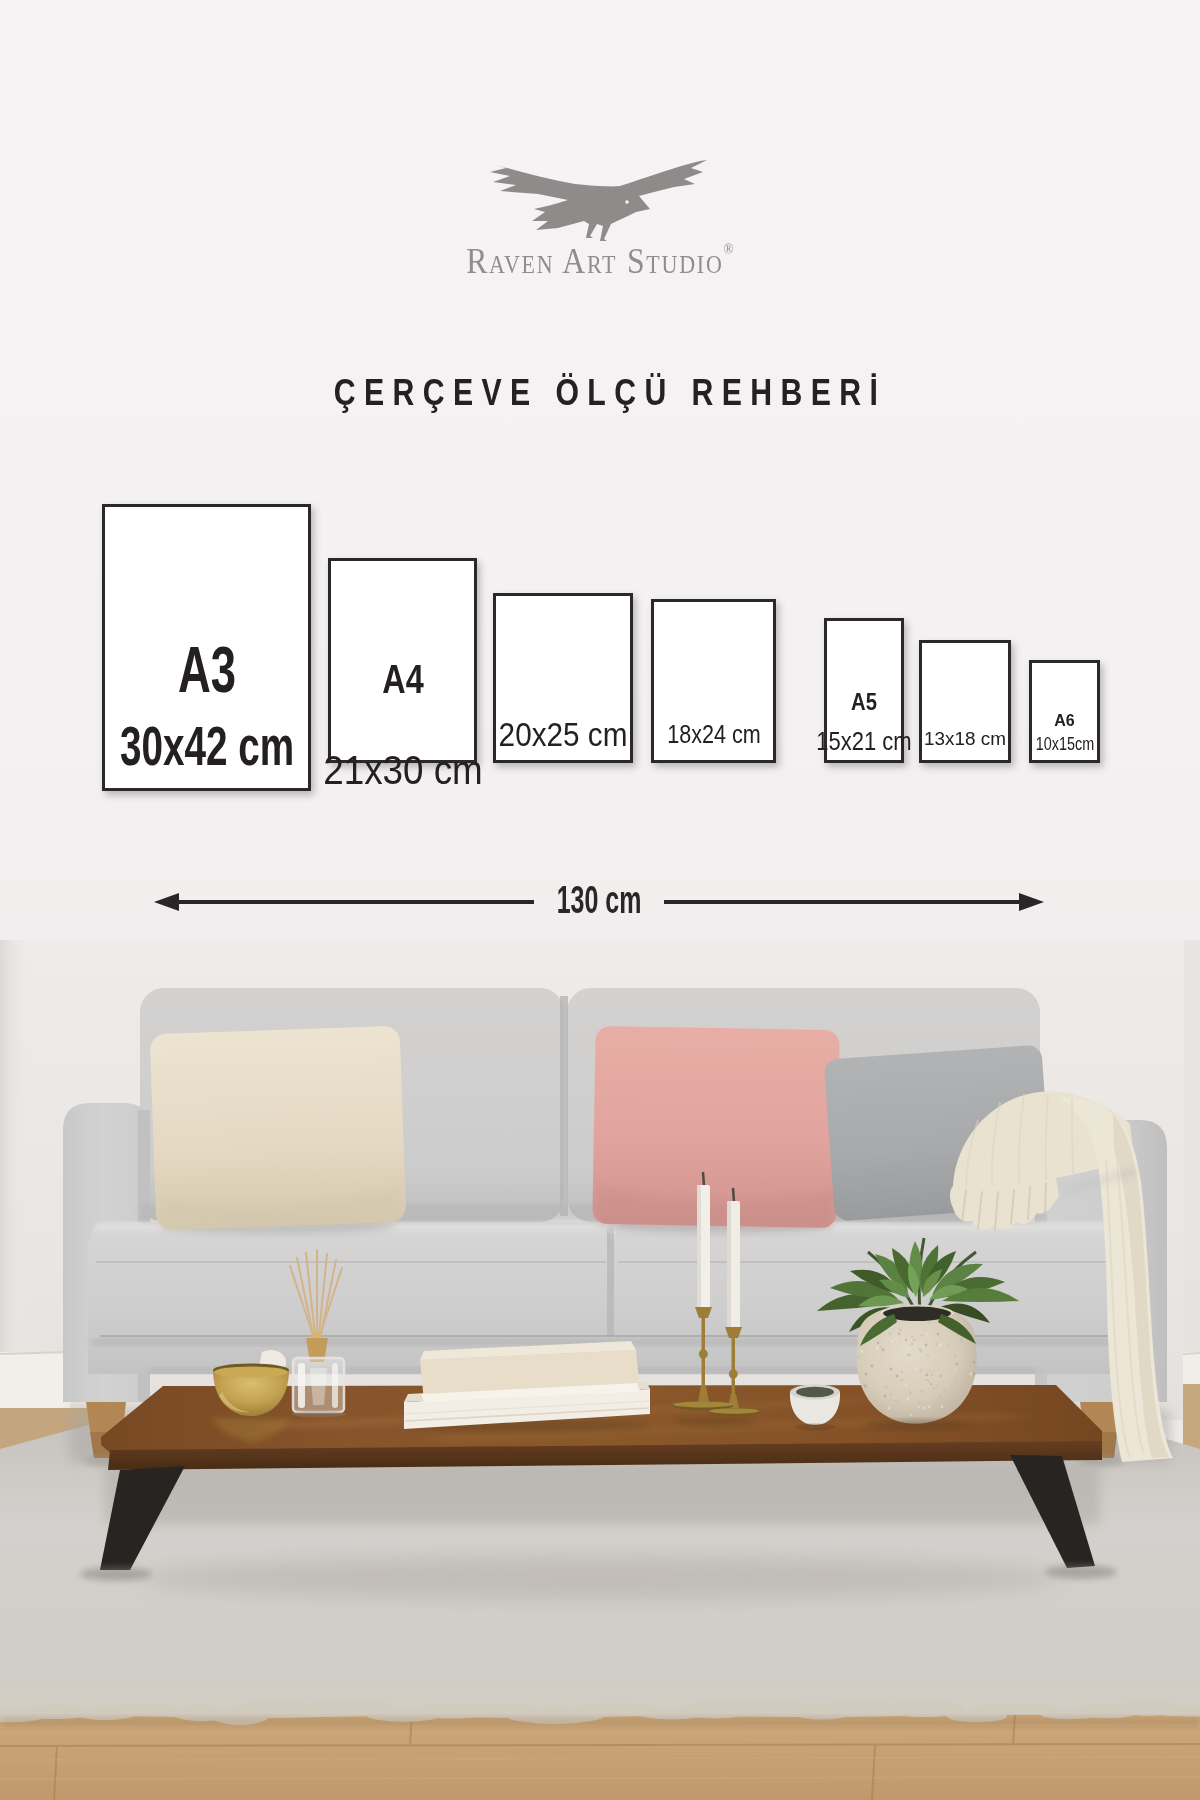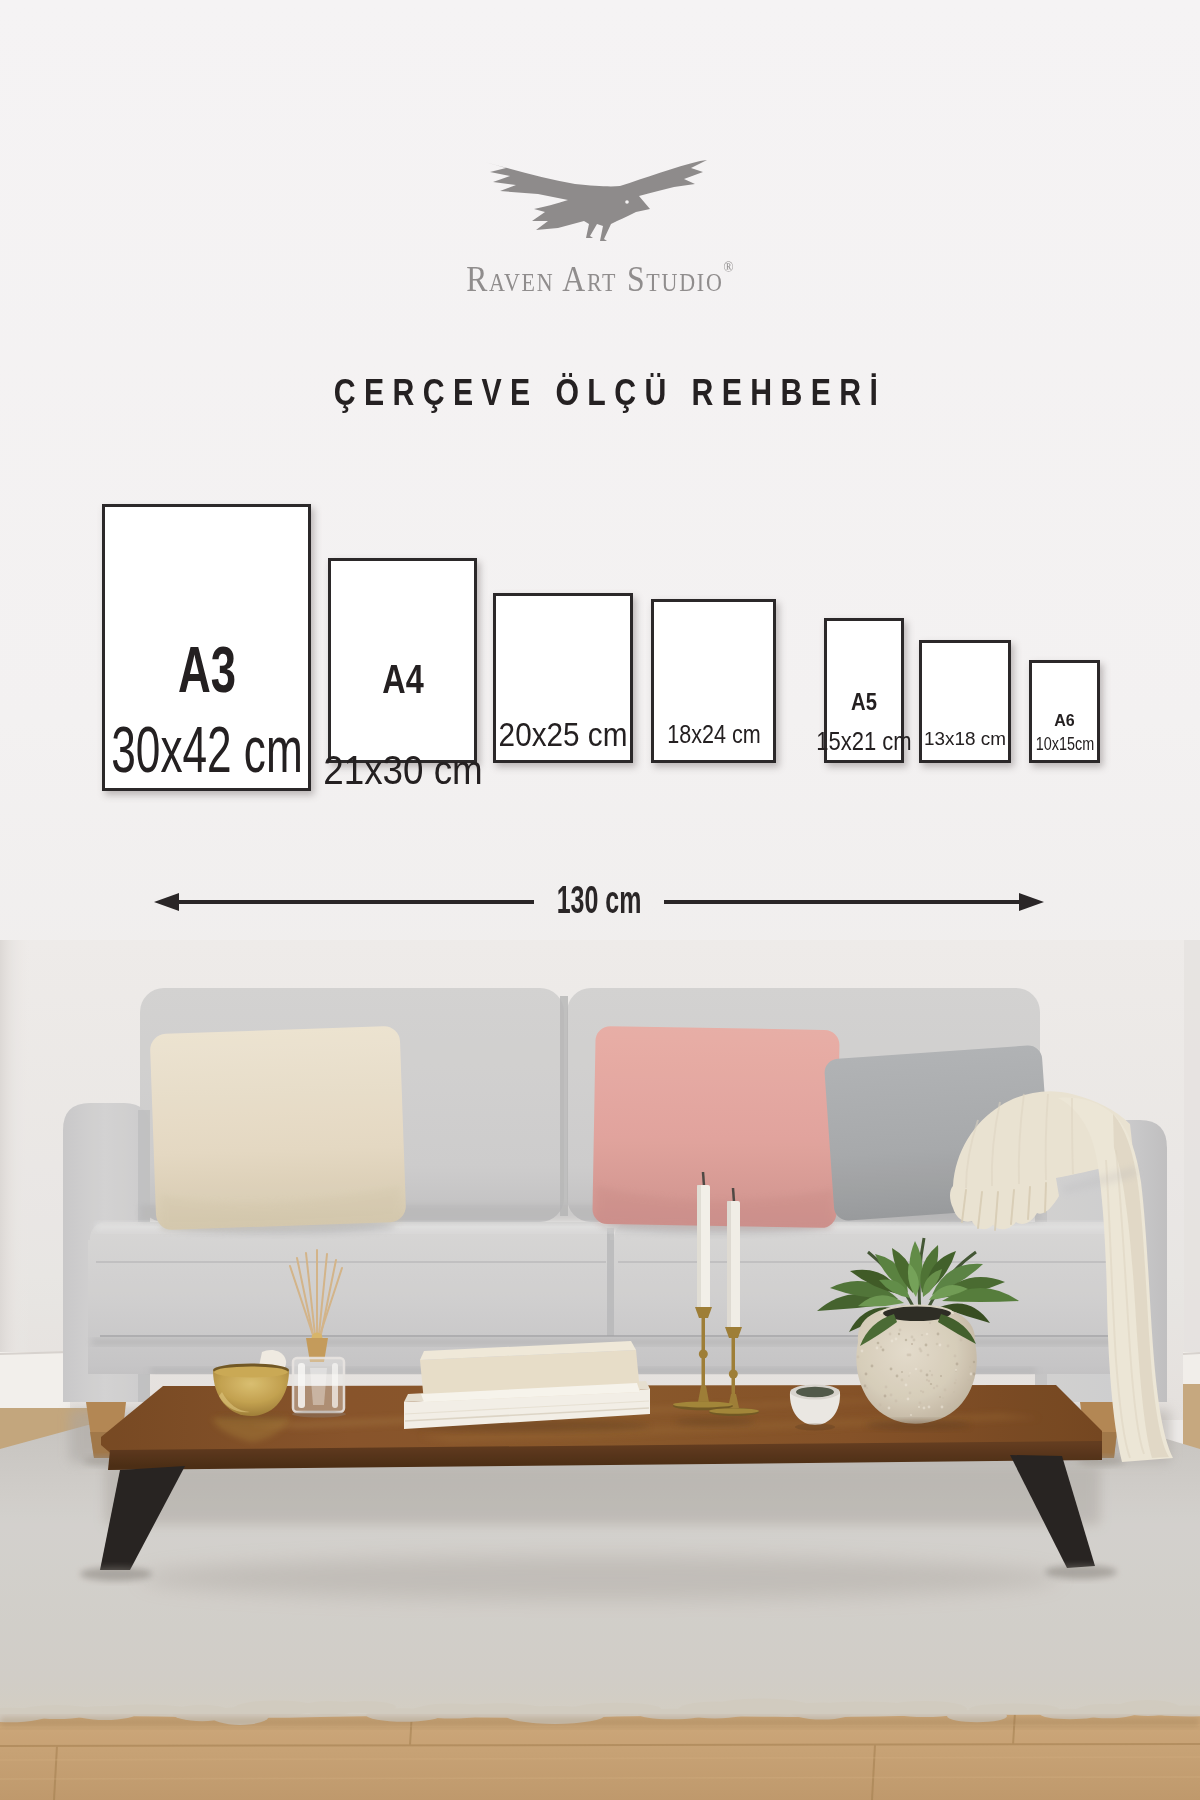--- a/index.html
+++ b/index.html
@@ -12,27 +12,27 @@
 </style>
 </head>
 <body>
 <div class="page">
 
   <svg class="abs" style="left:460px;top:140px;" width="300" height="130" viewBox="0 0 300 130">
     <path fill="#8e8b8b" d="M25,22 C55,30 85,39 115,44 C135,46 150,47 160,46 C185,38 215,27 240,21 L247,20 L231,28 L243,32 L224,39 L235,44 L214,47 C202,50 190,53 179,56 L190,69 L176,72 C170,75 164,78 157,81 L151,84 L144,99 L147,101 L140,101 L143,86 L137,84 L130,96 L133,98 L126,98 L129,84 L124,81 L98,88 L76,90 L88,81 L72,81 L85,72 L74,69 C84,67 96,64 108,60 C98,58 88,56 78,54 L40,51 L56,45 L33,42 L50,36 L30,32 L46,28 Z"></path>
     <circle cx="167" cy="62" r="1.8" fill="#f4f2f3"></circle>
   </svg>
 
-  <div class="abs" style="left:300px;top:260px;width:600px;text-align:center;color:#908d8d;line-height:1;white-space:nowrap;"><span class="cond" style="font-family:'Liberation Serif',serif;font-variant:small-caps;font-size:36px;letter-spacing:2px;transform:scaleX(0.88);">Raven Art Studio<span style="font-size:15px;vertical-align:19px;letter-spacing:0;">®</span></span></div>
+  <div class="abs" style="left:300px;top:242px;width:600px;text-align:center;color:#908d8d;line-height:1;white-space:nowrap;"><span class="cond" style="font-family:'Liberation Serif',serif;font-variant:small-caps;font-size:36px;letter-spacing:2px;transform:scaleX(0.88);">Raven Art Studio<span style="font-size:15px;vertical-align:19px;letter-spacing:0;">®</span></span></div>
 
   <div class="abs" style="left:10px;top:375px;width:1200px;text-align:center;color:#252122;font-weight:bold;font-size:36px;letter-spacing:10px;line-height:1;white-space:nowrap;"><span class="cond" style="transform:scaleX(0.84);">ÇERÇEVE ÖLÇÜ REHBERİ</span></div>
 
   <div class="frame" style="left:102px;top:504px;width:209px;height:287px;">
     <div class="flabel" style="top:131px;font-weight:bold;font-size:64px;"><span class="cond" style="transform:scaleX(0.71);">A3</span></div>
-    <div class="flabel" style="top:211px;font-size:64px;"><span class="cond" style="transform:scaleX(0.69);">30x42 cm</span></div>
+    <div class="flabel" style="top:211px;font-size:56px;font-weight:bold;"><span class="cond" style="transform:scaleX(0.69);">30x42 cm</span></div>
   </div>
 
   <div class="frame" style="left:328px;top:558px;width:149px;height:205px;padding-left:44px;">
     <div class="flabel" style="top:98px;font-weight:bold;font-size:40px;"><span class="cond" style="transform:scaleX(0.81);">A4</span></div>
     <div class="flabel" style="top:153px;font-size:40px;margin-top:36px;"><span class="cond" style="transform:scaleX(0.92);">21x30 cm</span></div>
   </div>
 
   <div class="frame" style="left:493px;top:593px;width:140px;height:170px;padding-left:6px;">
     <div class="flabel" style="top:122px;font-size:33px;"><span class="cond" style="transform:scaleX(0.90);">20x25 cm</span></div>
   </div>

